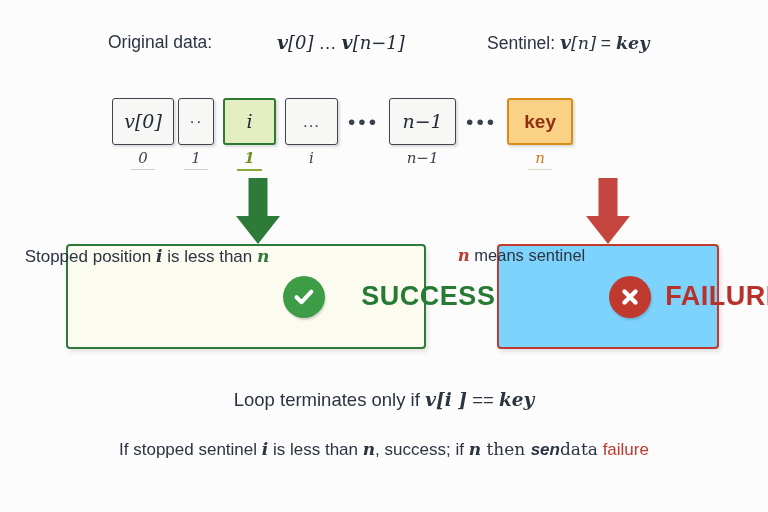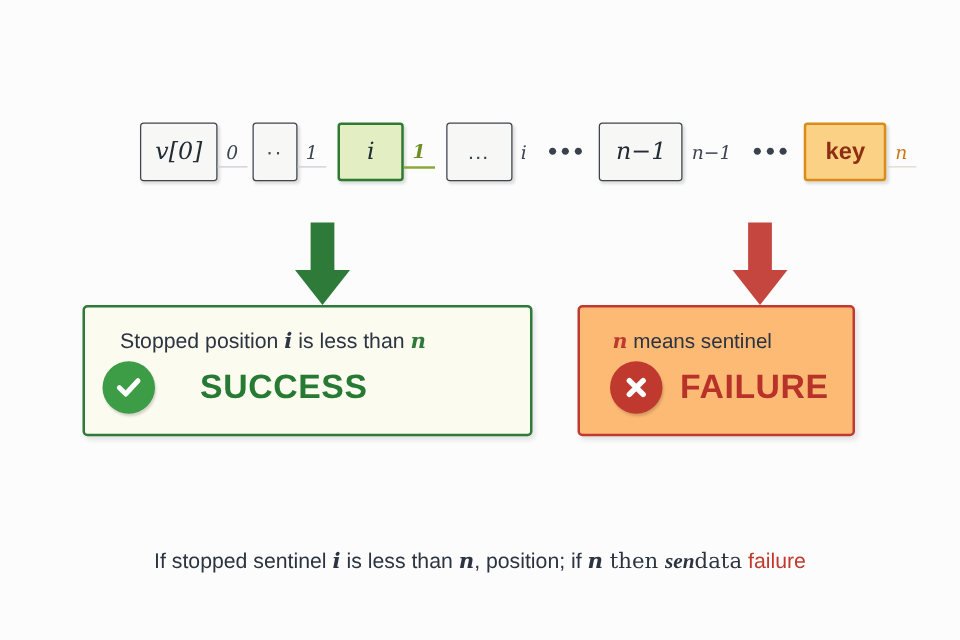--- a/index.html
+++ b/index.html
@@ -71,21 +71,21 @@
   
   .array-row {
     position: absolute;
     top: 98px;
     left: 112px;
     display: flex;
     align-items: flex-start;
   }
   .cell-wrap {
     display: flex;
-    flex-direction: row;
+    flex-direction: column;
     align-items: center;
   }
   .cell {
     box-sizing: border-box;
     height: 47px;
     display: flex;
     align-items: center;
     justify-content: center;
     background: #f7f7f5;
     border: 1.6px solid #3c4450;
@@ -183,37 +183,37 @@
   #arrow-failure .shaft { height: 38px; background: #c4463e; }
   #arrow-failure .head  { top: 38px; border-top: 28px solid #c4463e; }
 
   
   .outcome {
     position: absolute;
     box-sizing: border-box;
     border-radius: 4px;
     box-shadow: 2px 3px 4px rgba(0,0,0,0.10);
     display: flex;
-    flex-direction: column;
+    flex-direction: row;
     justify-content: center;
   }
   #box-success {
     left: 66px;
     top: 244px;
     width: 360px;
     height: 105px;
     background: #fbfbf0;
     border: 2px solid #2f7a39;
   }
   #box-failure {
-    left: 462px;
+    left: 497px;
     top: 244px;
     width: 222px;
     height: 105px;
-    background: #fdba74;
+    background: #7dd3fc;
     border: 2px solid #c03a32;
   }
   .outcome-caption {
     font-size: 17px;
     color: #2b3440;
     padding-left: 28px;
     margin-bottom: 6px;
     white-space: nowrap;
   }
   #box-failure .outcome-caption {
@@ -263,27 +263,45 @@
     font-size: 18.5px;
     color: #2b3440;
   }
   #foot-line-2 {
     top: 439px;
     font-size: 17px;
     color: #2b3440;
   }
   .red-word { color: #c0392f; }
   .semi-ital { font-family: "DejaVu Serif", serif; }
-  .semi-bold-ital { font-family: Liberation Serif, serif; font-weight: bold; font-style: italic; }
+  .semi-bold-ital { font-family: Liberation Sans, sans-serif; font-weight: bold; font-style: italic; }
 </style>
 </head>
 <body>
 
 <div class="stage">
 
+  <div class="header-row">
+    <div class="hdr-left">
+      <span>Original data:</span>
+    </div>
+
+    <div class="hdr-expr">
+      <span class="vvar">v</span><span class="ital">[0]</span>
+      <span>…</span>
+      <span class="vvar">v</span><span class="ital">[n−1]</span>
+    </div>
+
+    <div class="hdr-right">
+      <span>Sentinel:</span>
+      <span class="vvar">v</span><span class="ital">[n]</span>
+      <span>=</span>
+      <span class="italb">key</span>
+    </div>
+  </div>
 
   <div class="array-row">
 
     <div class="cell-wrap">
       <div class="cell w-wide">
         <span class="cell-txt ital">v[0]</span>
       </div>
       <div class="idx">0</div>
     </div>
 
@@ -365,18 +383,21 @@
     <div class="outcome-verdict">
       <div class="badge red">
         <svg width="26" height="26" viewBox="0 0 26 26" aria-hidden="true">
           <path d="M7.5 7.5 L18.5 18.5 M18.5 7.5 L7.5 18.5" fill="none" stroke="#ffffff" stroke-width="4.4" stroke-linecap="round"></path>
         </svg>
       </div>
       <span class="verdict-text" id="failure-label">FAILURE</span>
     </div>
   </div>
 
+  <div class="foot" id="foot-line-1">
+    <span>Loop terminates only if </span><span class="vvar">v</span><span class="italb">[i ]</span><span> == </span><span class="italb">key</span>
+  </div>
 
   <div class="foot" id="foot-line-2">
-    <span>If stopped sentinel </span><span class="italb">i</span><span> is less than </span><span class="italb">n</span><span>, position; if </span><span class="italb">n</span><span class="semi-ital"> then </span><span class="semi-bold-ital">sen</span><span class="semi-ital">data</span> <span class="red-word">failure</span>
+    <span>If stopped sentinel </span><span class="italb">i</span><span> is less than </span><span class="italb">n</span><span>, success; if </span><span class="italb">n</span><span class="semi-ital"> then </span><span class="semi-bold-ital">sen</span><span class="semi-ital">data</span> <span class="red-word">failure</span>
   </div>
 
 </div>
 
 </body></html>

